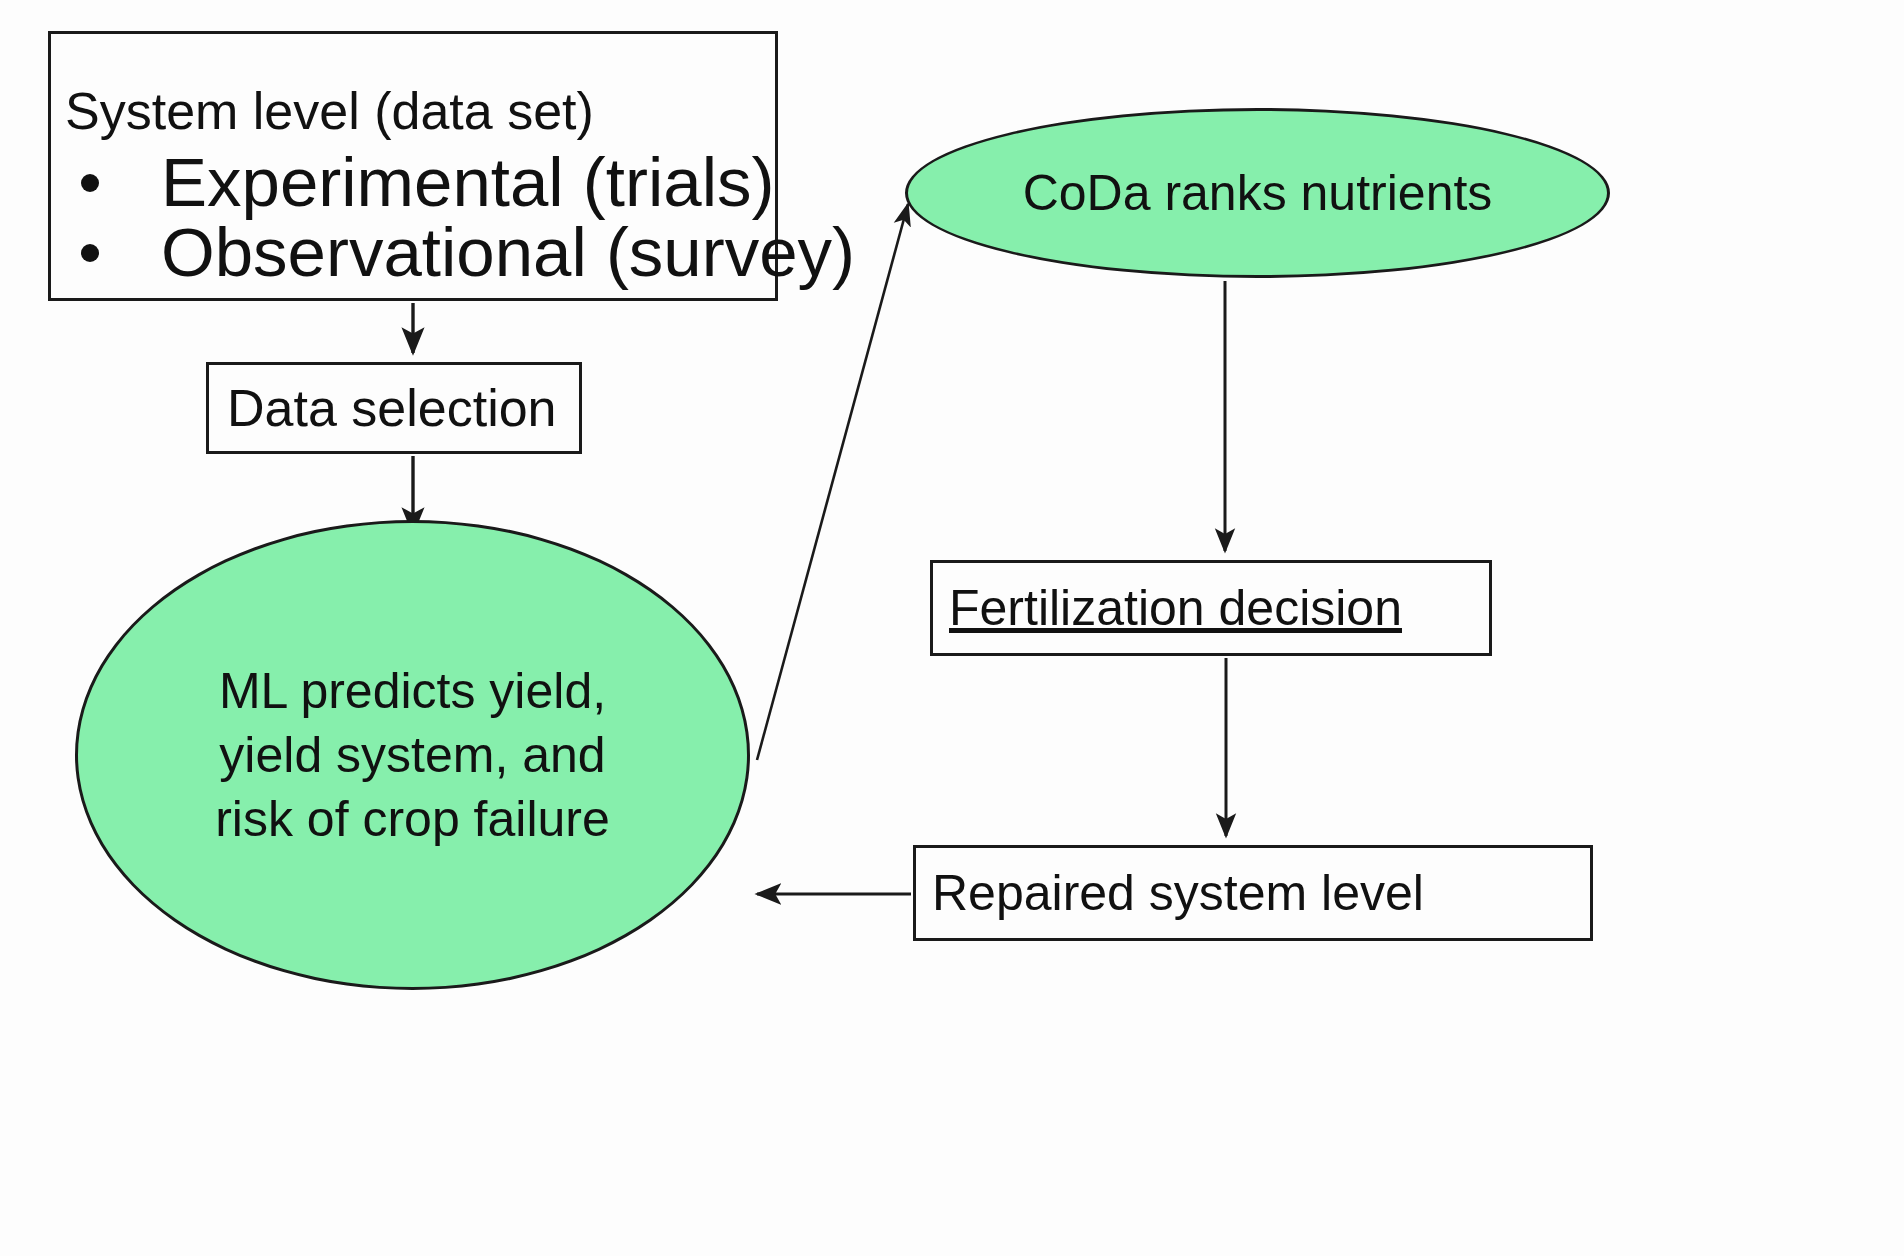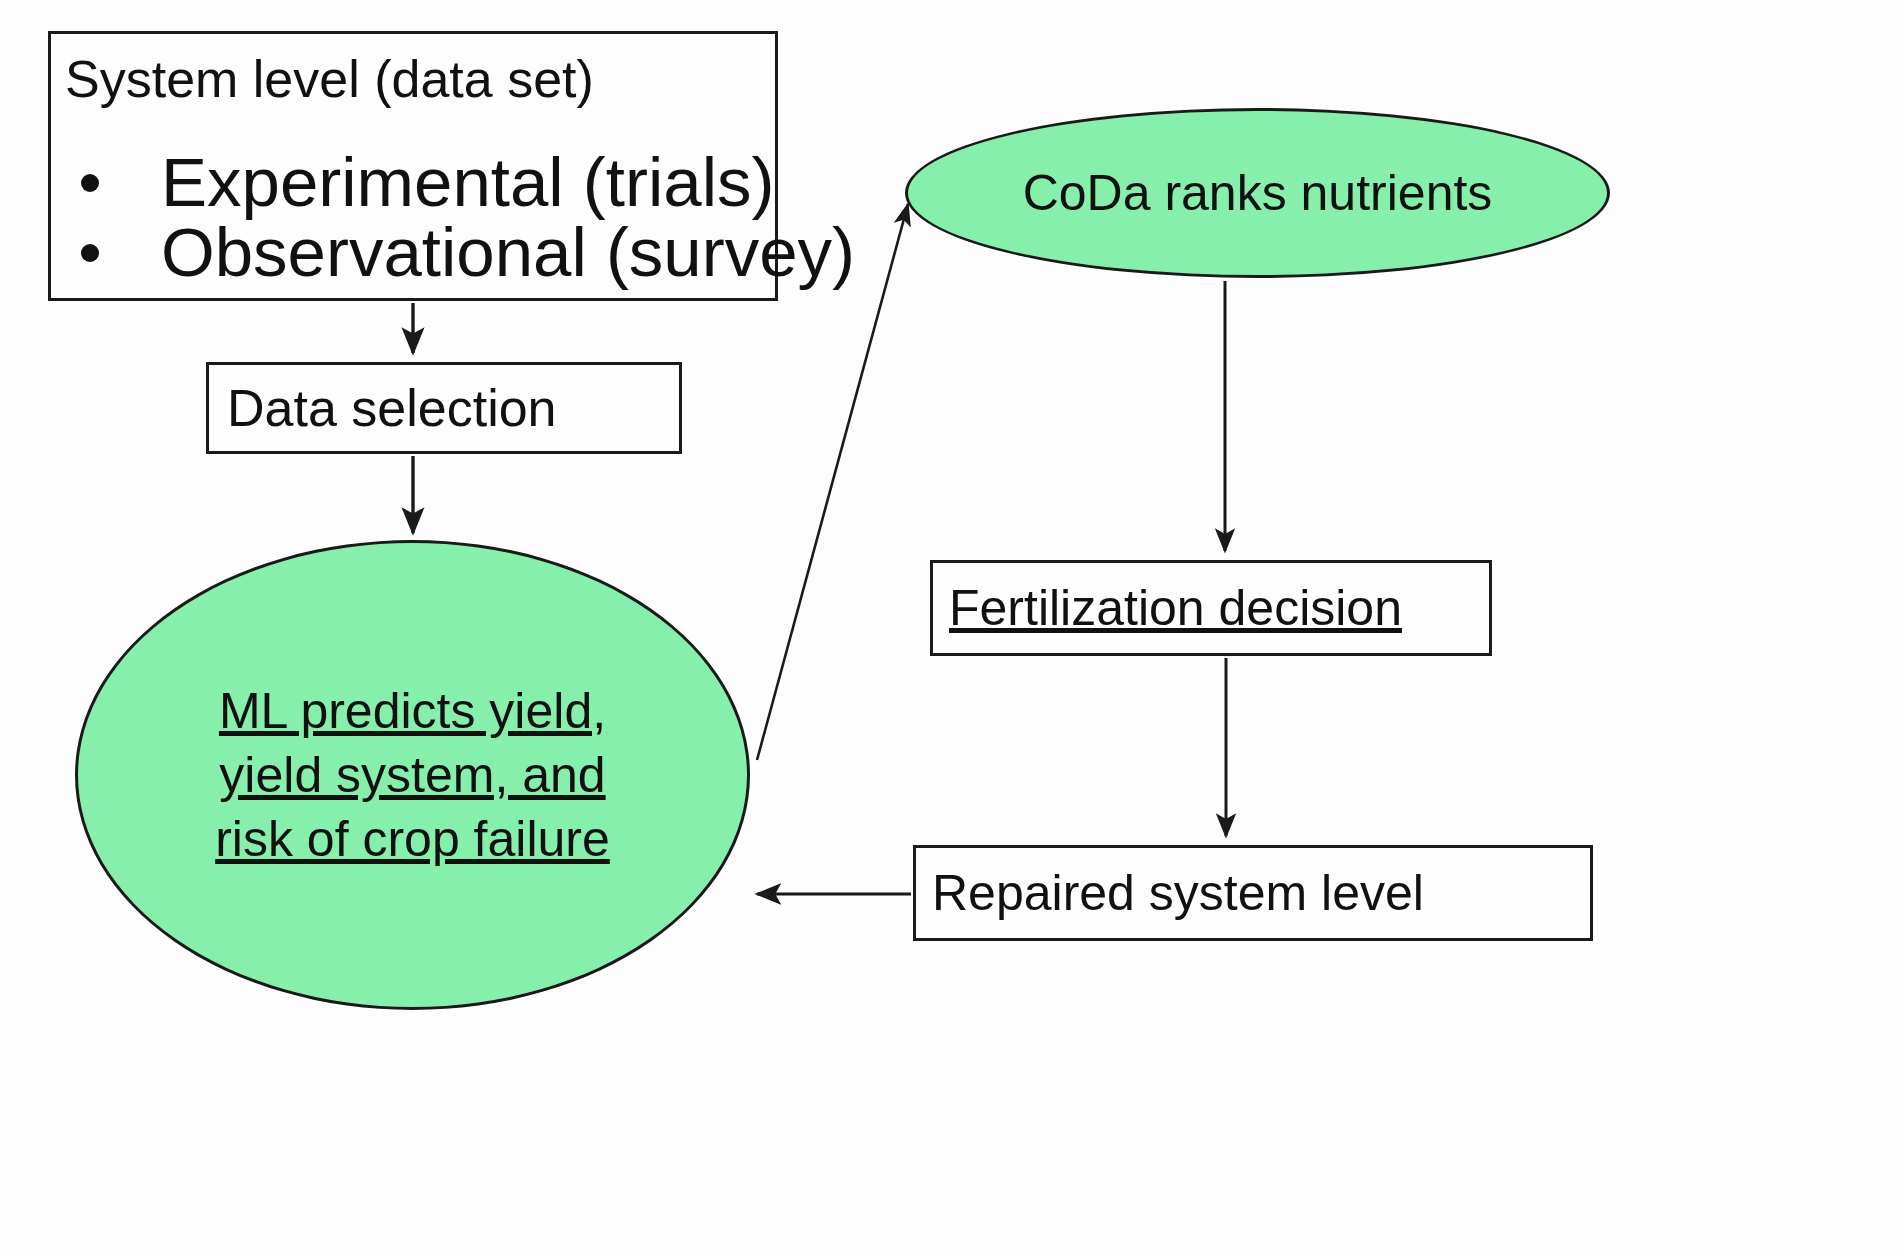--- a/index.html
+++ b/index.html
@@ -43,21 +43,21 @@
     text-align: center;
   }
 
   
   #node-system-level {
     left: 48px;
     top: 31px;
     width: 730px;
     height: 270px;
     padding: 14px 10px 10px 14px;
-    justify-content: space-between;
+    justify-content: flex-end;
   }
   #node-system-level .title {
     font-size: 52px;
     line-height: 62px;
     white-space: nowrap;
   }
   #node-system-level ul {
     list-style: none;
     margin: 6px 0 0 0;
     padding: 0;
@@ -77,38 +77,37 @@
     background: #111111;
     margin-left: 16px;
     margin-right: 62px;
     flex: 0 0 auto;
   }
 
   
   #node-data-selection {
     left: 206px;
     top: 362px;
-    width: 476px;
+    width: 376px;
     height: 92px;
     padding-left: 18px;
   }
   #node-data-selection .label {
     font-size: 52px;
     line-height: 56px;
     white-space: nowrap;
   }
 
   
   #node-ml {
     left: 75px;
-    top: 540px;
+    top: 520px;
     width: 675px;
     height: 470px;
     padding: 0 52px;
-    text-decoration: underline;
   }
   #node-ml .label {
     font-size: 50px;
     line-height: 64px;
   }
 
   
   #node-coda {
     left: 905px;
     top: 108px;

